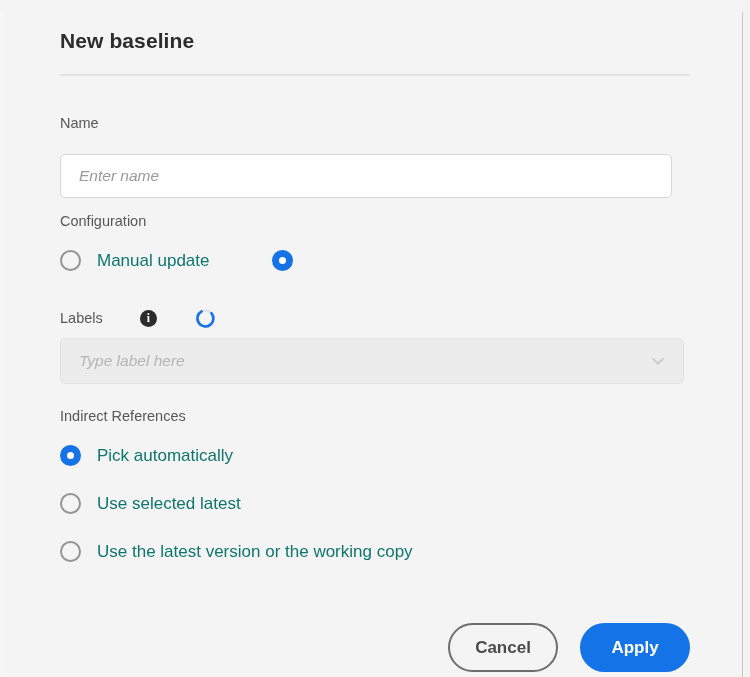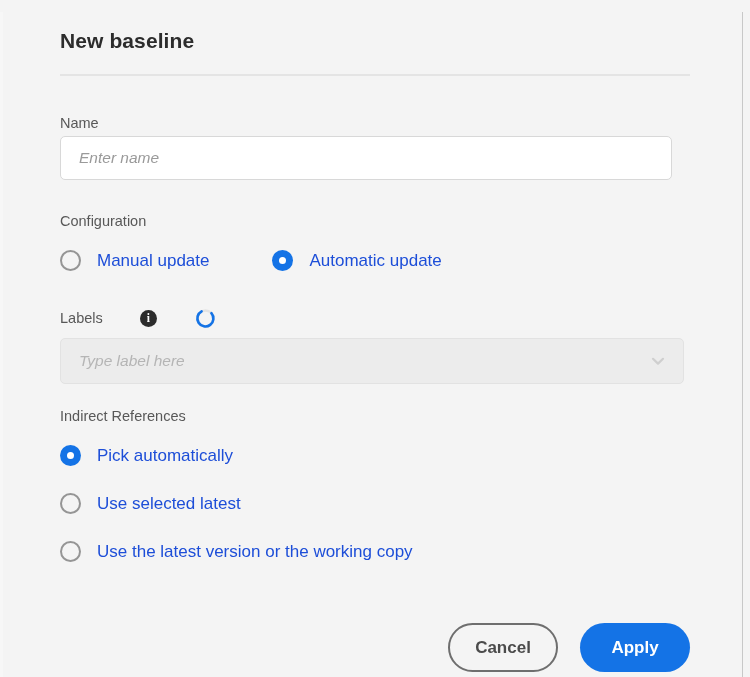--- a/index.html
+++ b/index.html
@@ -67,21 +67,21 @@
   }
 
   
   .name-block {
     position: absolute;
     left: 60px;
     top: 102px;
     width: 612px;
   }
   .name-label {
-    margin-bottom: 4px;
+    margin-bottom: 22px;
   }
   .text-input {
     width: 612px;
     height: 44px;
     box-sizing: border-box;
     background: #ffffff;
     border: 1px solid #d8d8d8;
     border-radius: 5px;
     padding: 0 18px;
     font-family: "Liberation Sans", sans-serif;
@@ -139,21 +139,21 @@
     width: 7px;
     height: 7px;
     margin-left: -3.5px;
     margin-top: -3.5px;
     border-radius: 50%;
     background: #ffffff;
   }
   .radio-text {
     margin-left: 16px;
     font-size: 17px;
-    color: #1d4ed8;
+    color: #0f766e;
     line-height: 21px;
     white-space: nowrap;
   }
 
   
   .labels-block {
     position: absolute;
     left: 60px;
     top: 296px;
     width: 620px;
@@ -292,21 +292,20 @@
 
   <div class="config-block">
     <div class="field-label config-label">Configuration</div>
     <div class="radio-row">
       <div class="radio-option">
         <span class="radio-mark"></span>
         <span class="radio-text">Manual update</span>
       </div>
       <div class="radio-option second">
         <span class="radio-mark checked"></span>
-        <span class="radio-text">Automatic update</span>
       </div>
     </div>
   </div>
 
   <div class="labels-block">
     <div class="labels-head">
       <span class="field-label">Labels</span>
       <span class="info-icon">
           <span>i</span>
         </span>

